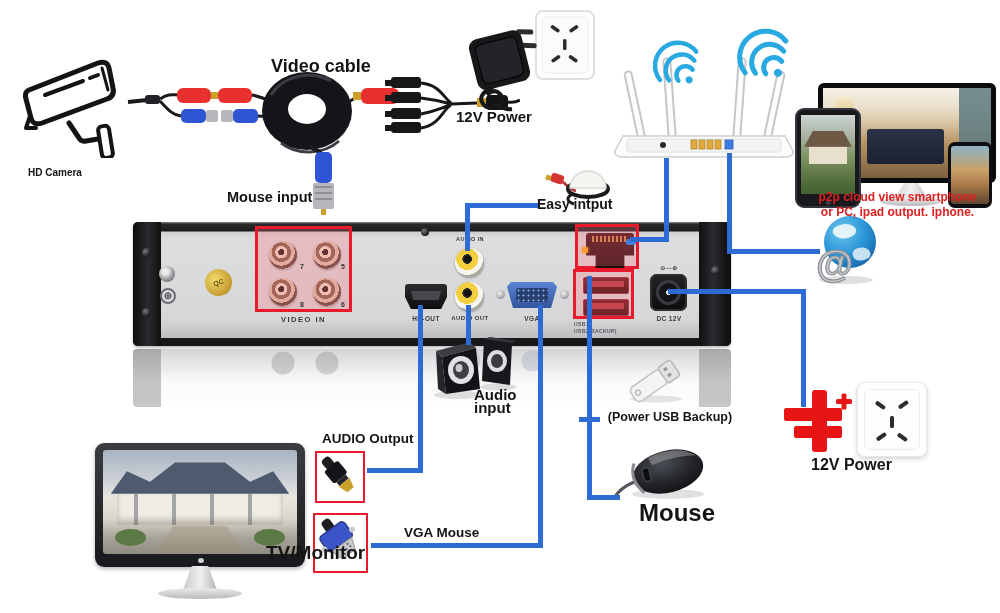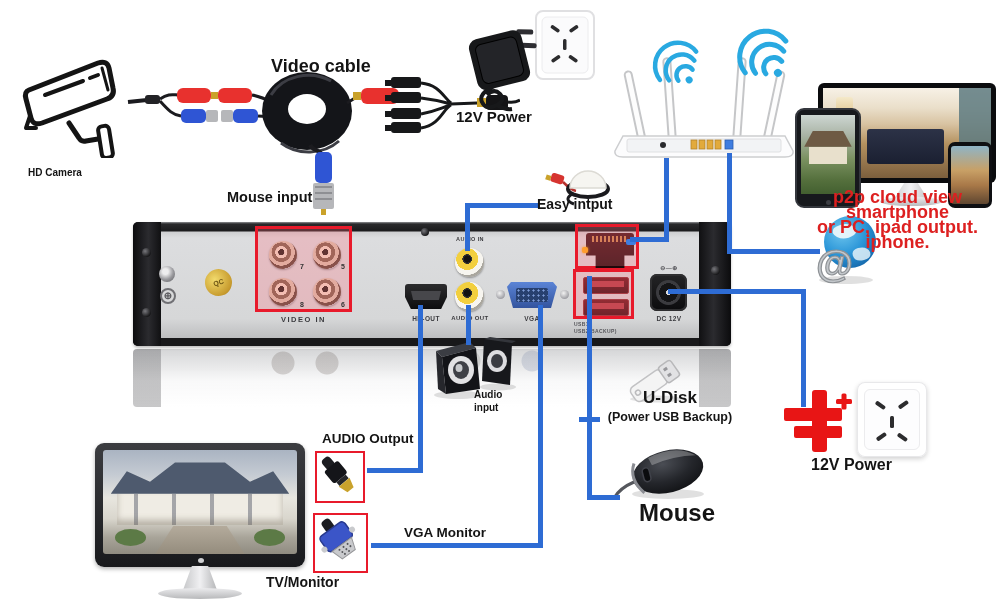--- a/index.html
+++ b/index.html
@@ -70,21 +70,21 @@
 .basem{position:absolute;left:880px;top:197px;width:62px;height:9px;border-radius:50%;background:linear-gradient(#ececee,#babbbd);z-index:9}
 #dev-tablet{position:absolute;left:795px;top:108px;width:66px;height:100px;background:#17191d;border:2px solid #34373d;border-radius:9px;padding:5px 4px;z-index:12}
 #dev-tablet .photo{position:relative;width:100%;height:92%;overflow:hidden;background:linear-gradient(180deg,#cdd6d2 0%,#a9b3a4 26%,#7b9261 55%,#55703d 82%,#436030 100%)}
 #dev-tablet .hroof{position:absolute;left:6%;top:18%;width:88%;height:22%;background:#6e5a44;clip-path:polygon(0 100%,18% 10%,82% 10%,100% 100%)}
 #dev-tablet .hwall{position:absolute;left:14%;top:40%;width:72%;height:22%;background:#e8e0cc}
 #dev-tablet .hdot{position:absolute;left:47%;bottom:1px;width:5px;height:5px;border-radius:50%;background:#3c3e44}
 #dev-phone{position:absolute;left:948px;top:142px;width:44px;height:66px;background:#0e0f12;border-radius:7px;padding:4px 3px;z-index:12}
 #dev-phone .photo{width:100%;height:100%;border-radius:3px;background:linear-gradient(180deg,#8fb4c6 0%,#c8a066 42%,#a87848 68%,#5e4630 100%)}
 #outlet-r{position:absolute;left:857px;top:382px;width:70px;height:75px;background:#fff;border-radius:8px;box-shadow:0 2px 5px rgba(0,0,0,.18),inset 0 0 0 1px #e8e8ea;z-index:10}
 #outlet-r::before{content:"";position:absolute;inset:7px;border:1px solid #ececee;border-radius:6px;background:#fdfdfe}
-.p2p{position:absolute;left:795px;top:190px;width:205px;text-align:center;font-size:18px;line-height:15px;font-weight:700;color:#dd2020;z-index:35}
+.p2p{position:absolute;left:795px;top:190px;width:205px;text-align:center;font-size:12px;line-height:15px;font-weight:700;color:#dd2020;z-index:35}
 svg{display:block}
 </style>
 </head>
 <body>
 
 <div id="canvas">
 
   <div id="dvr-refl"></div>
 
   <div id="dvr">
@@ -322,36 +322,35 @@
     <polygon points="12,20 18,26 22,63 14,58" fill="#26272c"></polygon>
     <polygon points="18,26 52,17 56,58 22,63" fill="#131418"></polygon>
     <ellipse cx="37" cy="39" rx="13" ry="14" fill="#e2e2e4"></ellipse>
     <ellipse cx="37" cy="39" rx="8" ry="9" fill="#3e4046"></ellipse>
     <ellipse cx="35" cy="37" rx="3.5" ry="4" fill="#c8cacd"></ellipse>
     <polygon points="60,8 88,12 86,54 58,50" fill="#17181c"></polygon>
     <polygon points="60,8 66,6 92,10 88,12" fill="#33353b"></polygon>
     <ellipse cx="73" cy="30" rx="10" ry="11" fill="#dddde0"></ellipse>
     <ellipse cx="73" cy="30" rx="6" ry="7" fill="#3a3c42"></ellipse>
   </svg>
-  <div class="lbl" style="left:474px;top:388px;font-size:10px;line-height:13px">
+  <div class="lbl" style="left:474px;top:388px;font-size:15px;line-height:13px">
     <span style="display:block">Audio</span>
     <span style="display:block">input</span>
   </div>
 
   <svg class="abs" style="left:616px;top:352px;z-index:20" width="82" height="52" viewBox="0 0 82 52">
     <ellipse cx="40" cy="47" rx="26" ry="3.5" fill="rgba(0,0,0,.10)"></ellipse>
     <g transform="rotate(-35 40 28)">
       <rect x="12" y="20" width="38" height="17" rx="5" fill="#f4f4f4" stroke="#c2c2c4" stroke-width="1.5"></rect>
       <rect x="48" y="19" width="15" height="19" rx="3" fill="#e2e2e4" stroke="#b8b8ba" stroke-width="1.5"></rect>
       <rect x="52" y="23" width="4" height="3" fill="#97979b"></rect>
       <rect x="52" y="30" width="4" height="3" fill="#97979b"></rect>
       <circle cx="18" cy="28" r="2.5" fill="none" stroke="#bbbbbd" stroke-width="1.5"></circle>
     </g>
   </svg>
-  <div class="lbl" style="left:600px;top:388px;width:140px;text-align:center;font-size:17px">U-Disk</div>
   <div class="lbl" style="left:592px;top:410px;width:156px;text-align:center;font-size:12.5px">(Power USB Backup)</div>
 
   <svg class="abs" style="left:612px;top:442px;z-index:20" width="108" height="62" viewBox="0 0 108 62">
     <defs>
       <radialGradient id="mg" cx="45%" cy="30%" r="85%">
         <stop offset="0" stop-color="#4a4d54"></stop>
           <stop offset=".5" stop-color="#24262b"></stop>
           <stop offset="1" stop-color="#0b0c0e"></stop>
       </radialGradient>
     </defs>
@@ -392,21 +391,21 @@
   <div class="abs" style="left:315px;top:451px;width:50px;height:52px;border:2.5px solid #e81a2b;background:#fff;z-index:20">
     <svg width="45" height="47" viewBox="0 0 45 47">
       <g transform="rotate(-40 22 23)">
         <rect x="17" y="0" width="10" height="13" rx="4" fill="#1c1d21"></rect>
         <rect x="13" y="10" width="18" height="16" rx="3" fill="#141519"></rect>
         <rect x="16" y="26" width="12" height="5" fill="#26272b"></rect>
         <polygon points="15,31 29,31 26,41 18,41" fill="#c9a22c"></polygon>
       </g>
     </svg>
   </div>
-  <div class="lbl" style="left:404px;top:525px;font-size:13.5px">VGA Monitor</div>
+  <div class="lbl" style="left:404px;top:525px;font-size:13.5px">VGA Mouse</div>
   <div class="abs" style="left:313px;top:513px;width:55px;height:60px;border:2.5px solid #e81a2b;background:#fff;z-index:20">
     <svg width="50" height="55" viewBox="0 0 50 55">
       <g transform="rotate(-36 25 27)">
         <rect x="20" y="0" width="10" height="13" rx="4" fill="#1c1d21"></rect>
         <rect x="10" y="11" width="30" height="19" rx="4" fill="#3b55c8" stroke="#283a8e" stroke-width="1.5"></rect>
         <circle cx="8" cy="24" r="3" fill="#c9cacd"></circle>
           <circle cx="42" cy="24" r="3" fill="#c9cacd"></circle>
         <polygon points="13,30 37,30 33,42 17,42" fill="#c9cacd" stroke="#96979a"></polygon>
         <g fill="#55565a">
           <circle cx="20" cy="33" r="1"></circle>
@@ -427,15 +426,15 @@
       <div class="roof"></div>
         <div class="wall"></div>
         <div class="drive"></div>
       <div class="bush" style="left:6%"></div>
         <div class="bush" style="right:6%"></div>
     </div>
     <div class="chin"></div>
   </div>
   <div class="standtv"></div>
   <div class="basetv"></div>
-  <div class="lbl" style="left:266px;top:574px;font-size:14px">TV/Monitor</div>
+  <div class="lbl" style="left:266px;top:542px;font-size:19px">TV/Monitor</div>
 
 </div>
 
 </body></html>

